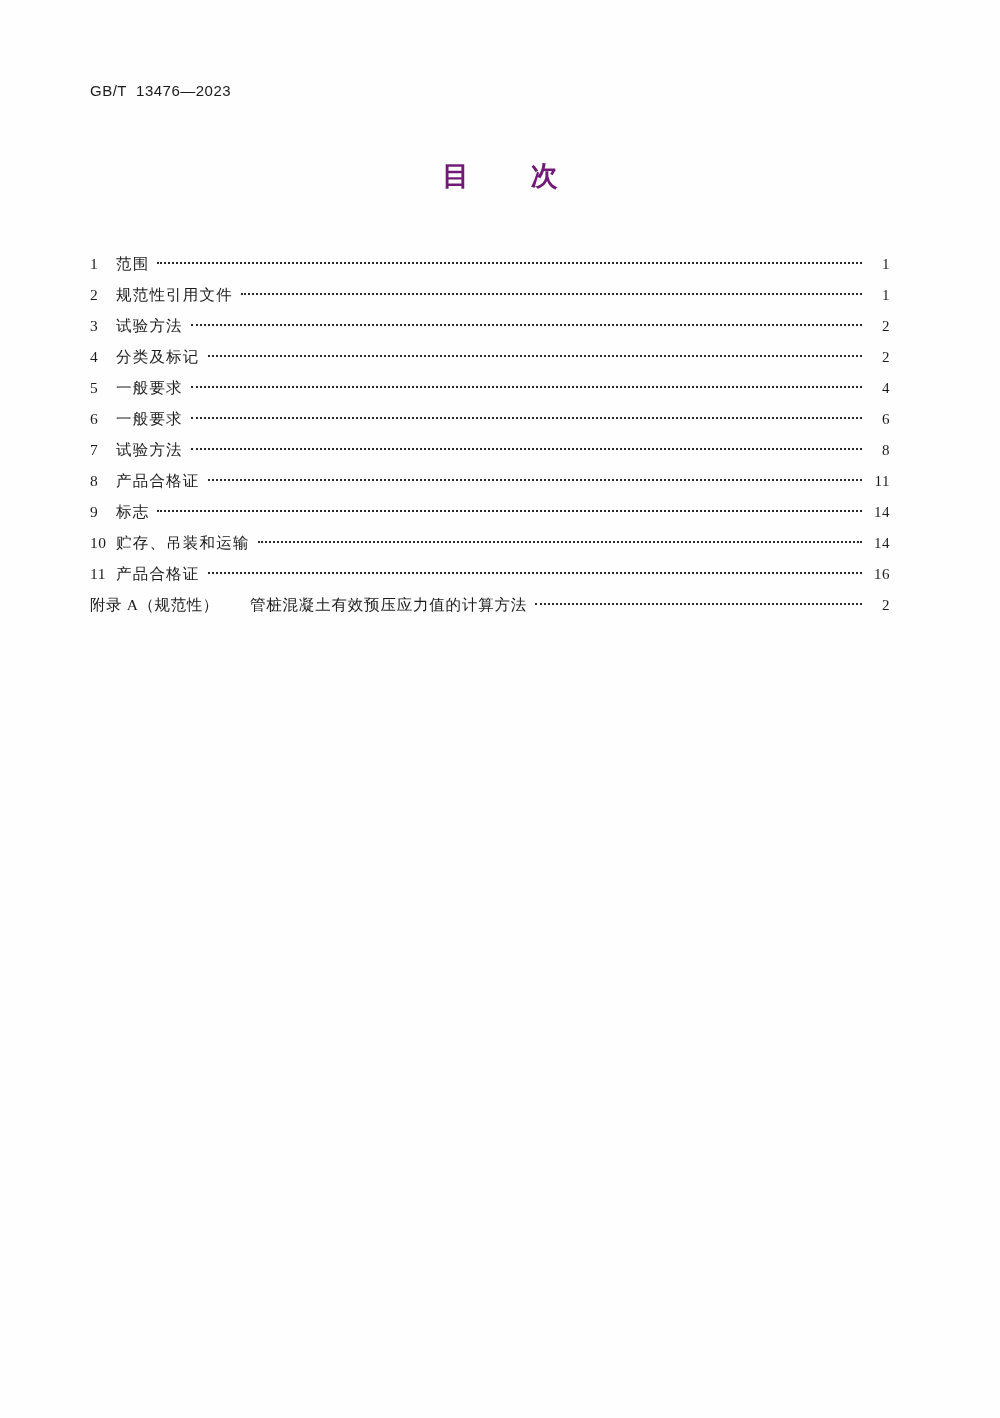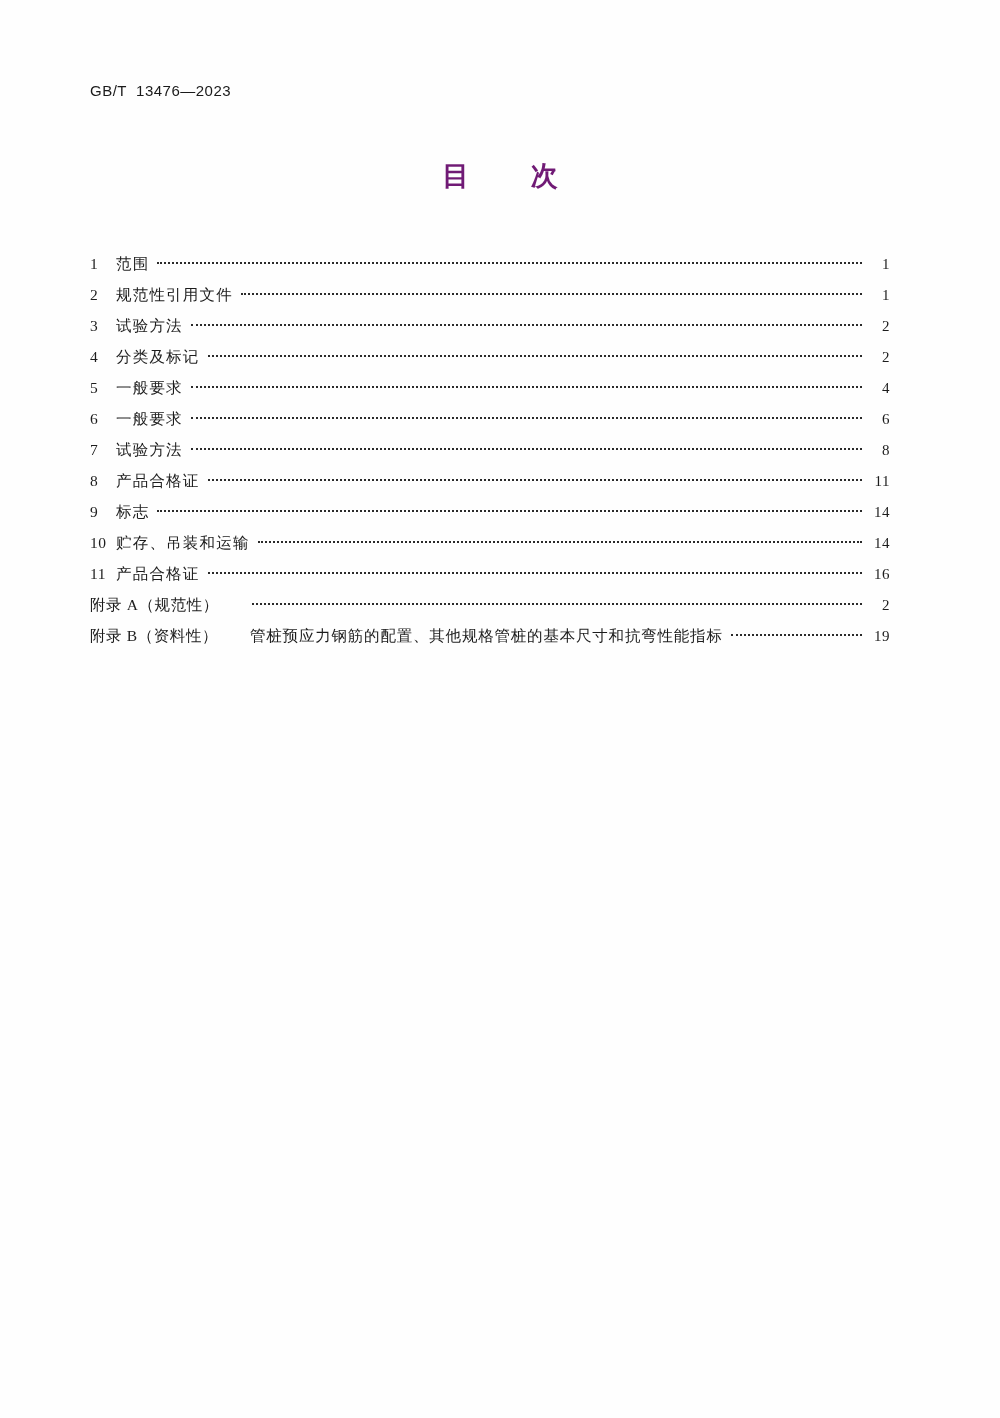--- a/index.html
+++ b/index.html
@@ -215,27 +215,22 @@
 
       <div class="toc-row">
         <span class="num">11</span>
         <span class="label">产品合格证</span>
         <span class="leader"></span>
         <span class="pageno">16</span>
       </div>
 
       <div class="toc-row annex">
         <span class="annex-name">附录 A（规范性）</span>
+        <span class="annex-title">管桩混凝土有效预压应力值的计算方法</span>
         <span class="leader"></span>
         <span class="pageno">2</span>
       </div>
 
-      <div class="toc-row annex">
-        <span class="annex-name">附录 B（资料性）</span>
-        <span class="annex-title">管桩预应力钢筋的配置、其他规格管桩的基本尺寸和抗弯性能指标</span>
-        <span class="leader"></span>
-        <span class="pageno">19</span>
-      </div>
 
 
     </div>
   </div>
 </div>
 
 </body></html>

